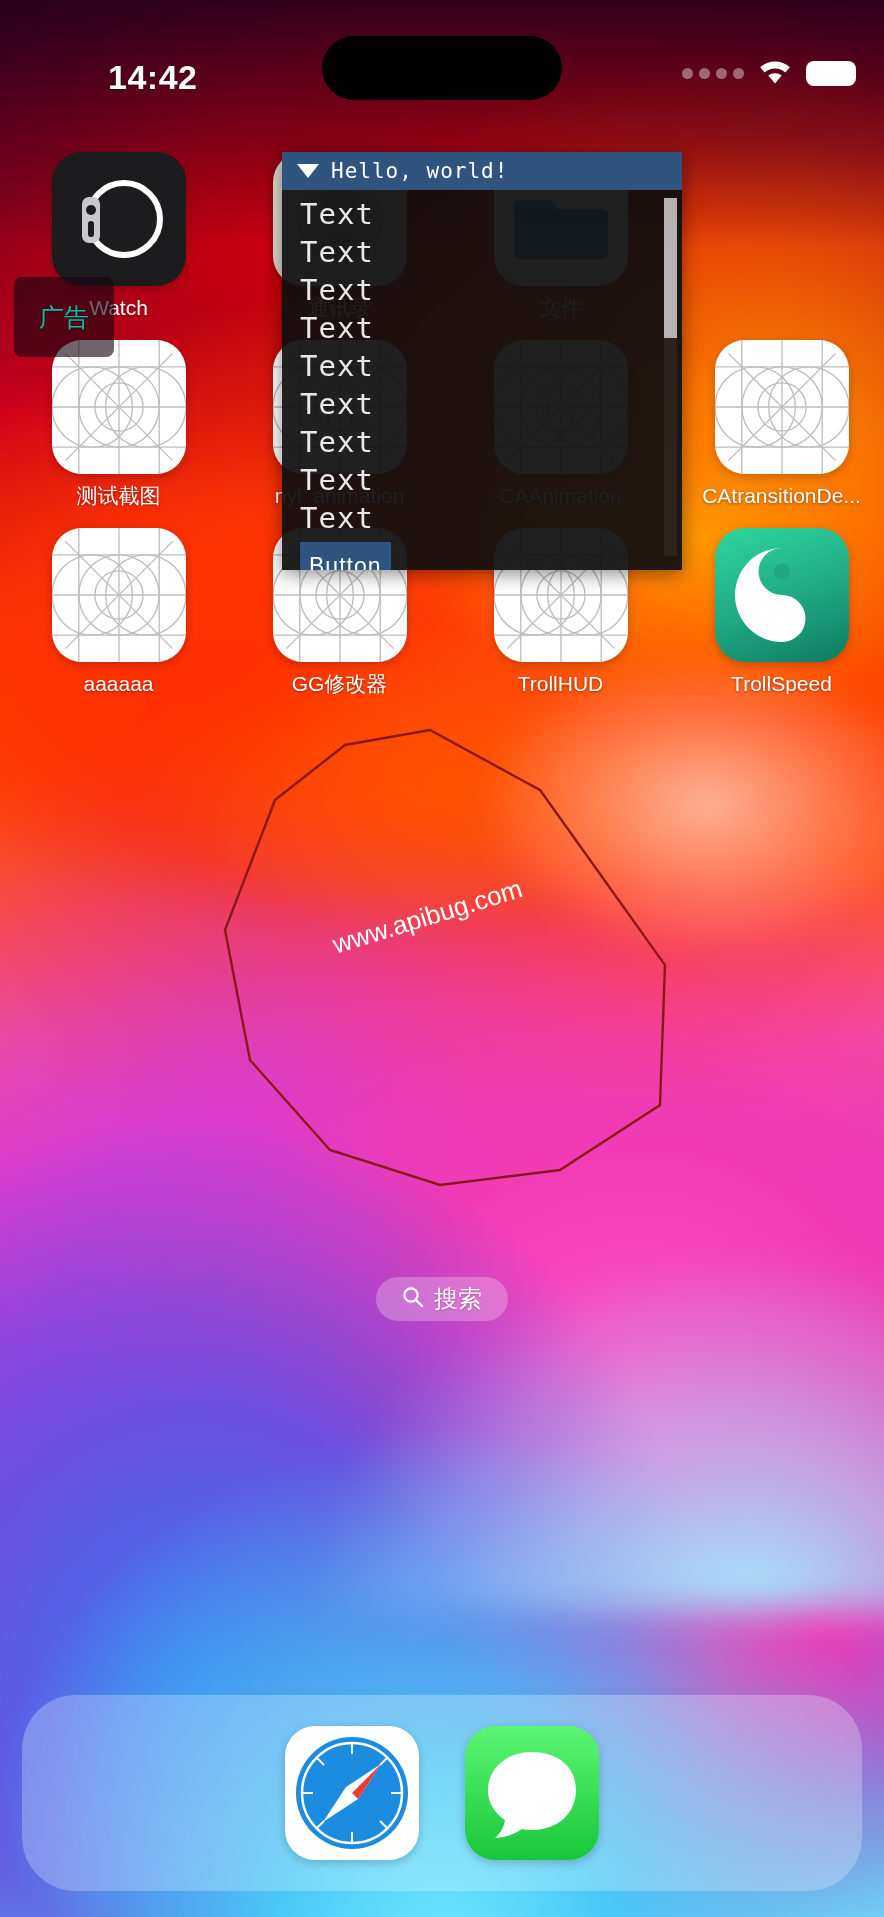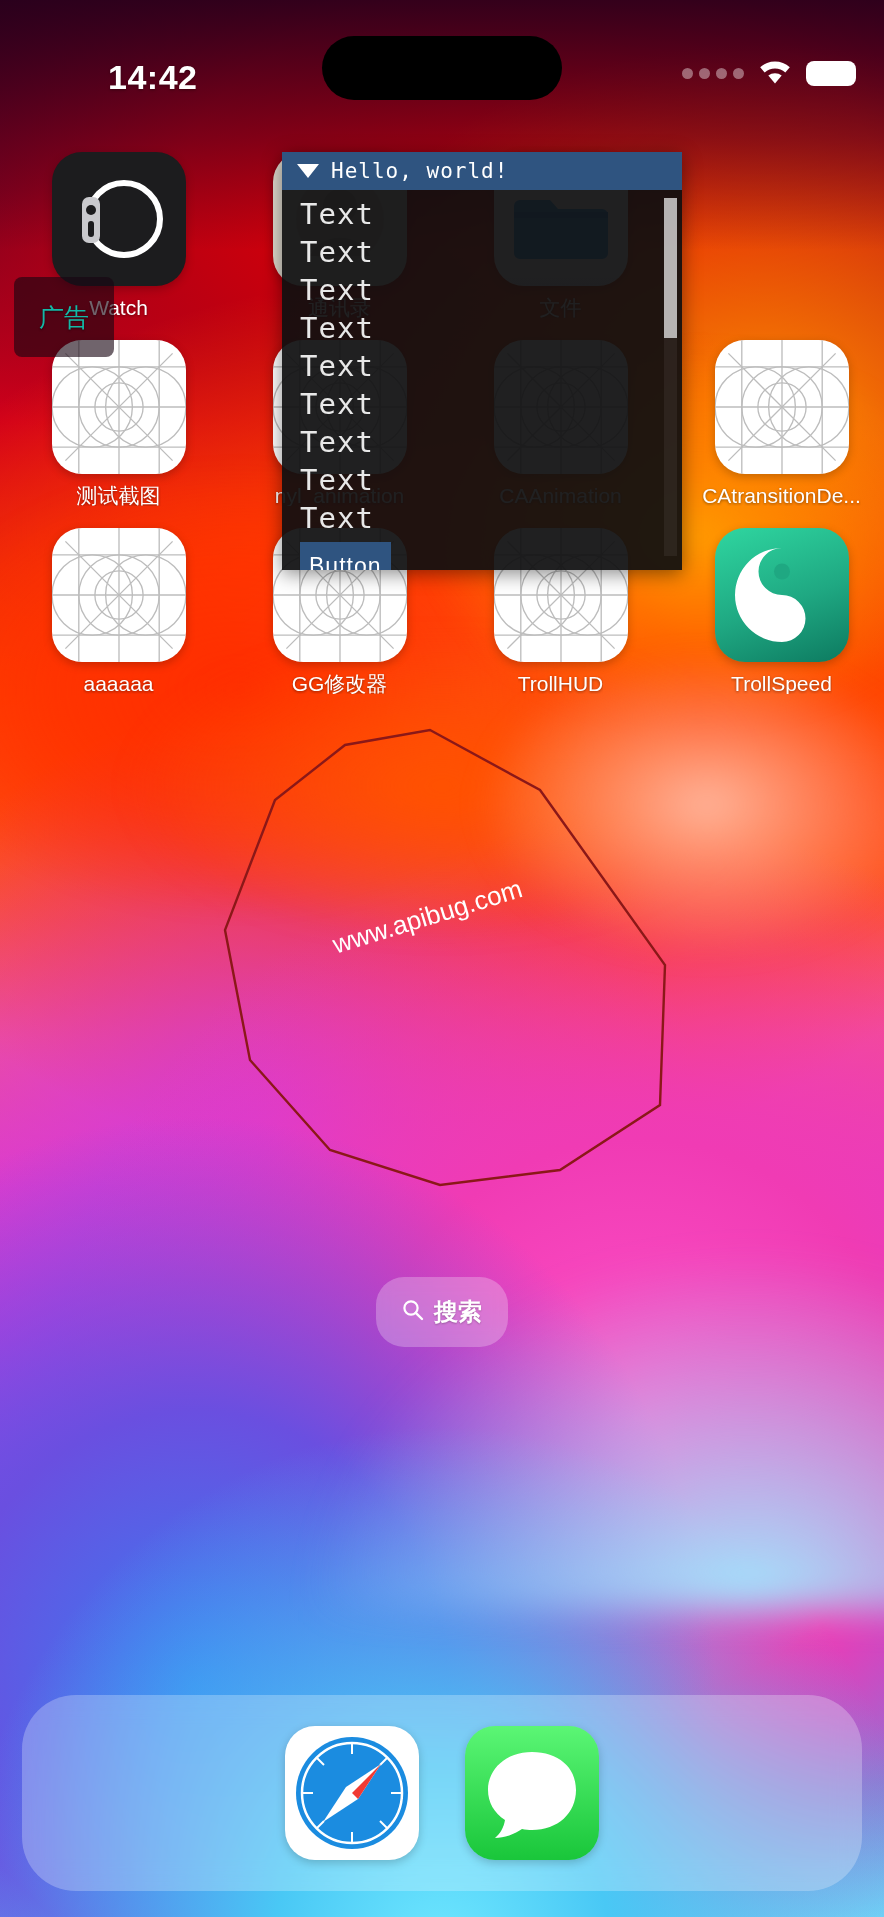--- a/index.html
+++ b/index.html
@@ -161,24 +161,24 @@
     background:rgba(255,255,255,.06);
   }
   #imgui-scroll-thumb {
     position:absolute; right:5px; top:8px; width:13px; height:140px;
     background:rgba(235,235,235,.72);
   }
 
   
   #search-pill {
     position:absolute; left:50%; transform:translateX(-50%); top:1277px;
-    height:70px; padding:0 26px; border-radius:28px;
+    height:44px; padding:0 26px; border-radius:28px;
     background:rgba(255,255,255,.26);
     backdrop-filter:blur(8px);
-    display:flex; align-items:center; gap:10px; z-index:20;font-weight:bold;
+    display:flex; align-items:center; gap:10px; z-index:20;
   }
   #search-label { color:#fff; font-size:24px; text-shadow:0 1px 2px rgba(0,0,0,.25); }
 
   
   #dock {
     position:absolute; left:22px; bottom:26px; width:840px; height:196px;
     border-radius:54px; background:rgba(255,255,255,.26);
     backdrop-filter:blur(14px);
     display:flex; align-items:center; justify-content:center; gap:46px;
     z-index:20;

